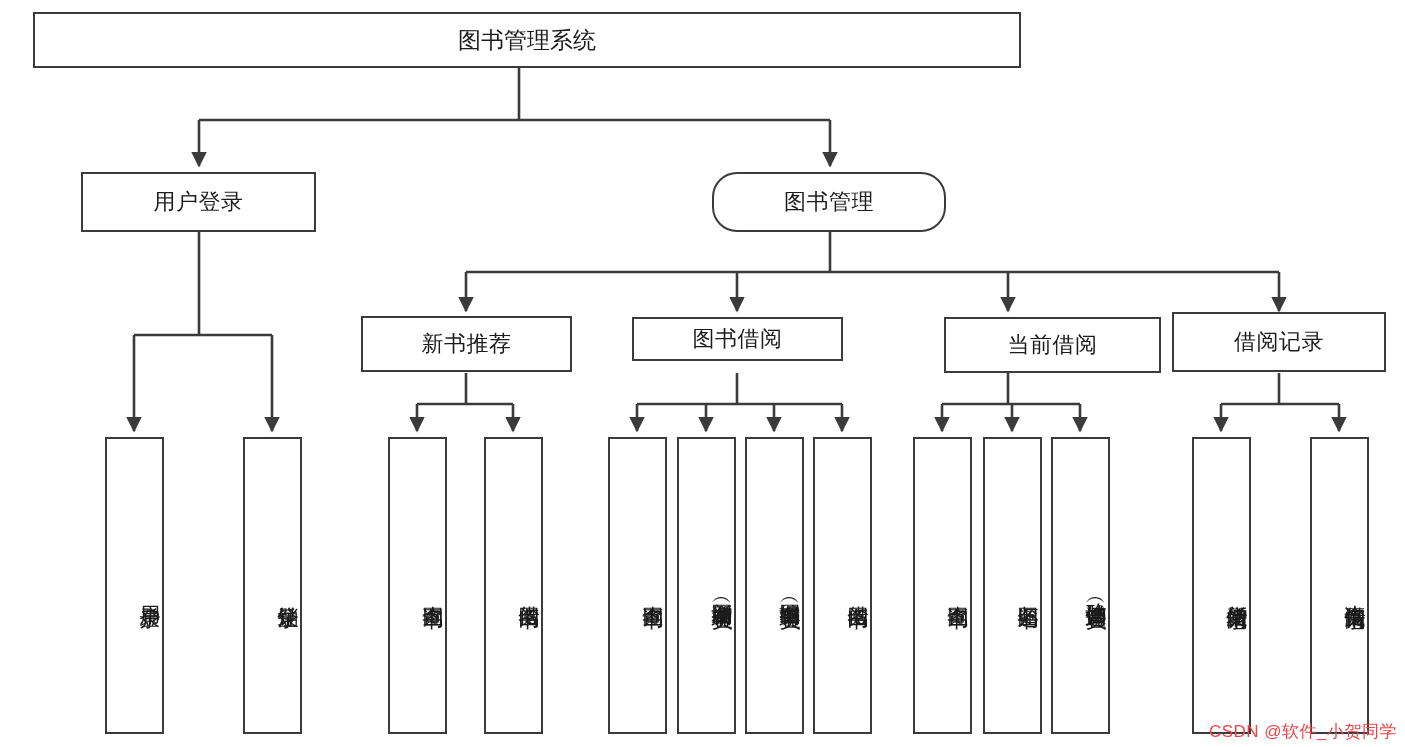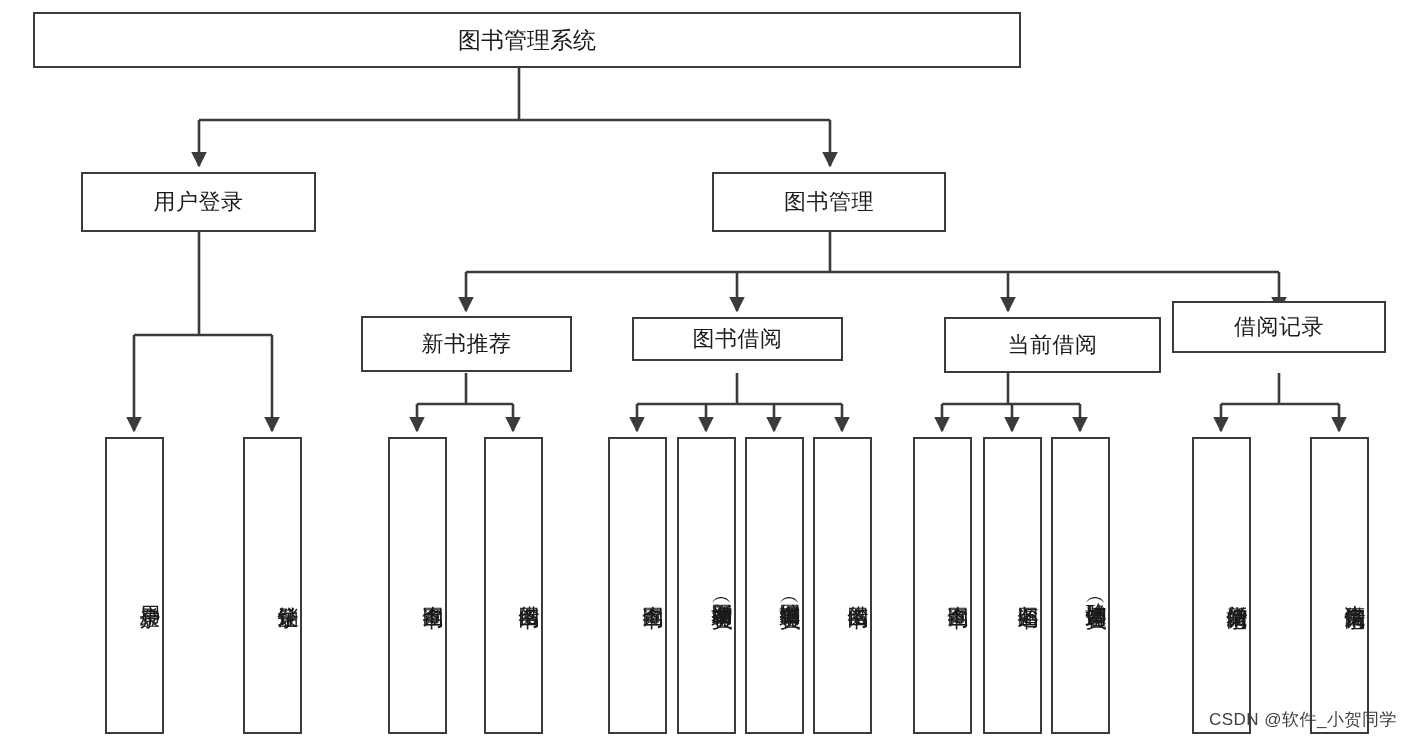--- a/index.html
+++ b/index.html
@@ -46,23 +46,23 @@
     font-size: 21px;
     line-height: 1.12;
     padding-top: 10px;
     align-items: flex-start;
     justify-content: center;
     letter-spacing: 1px;
   }
   .watermark {
     position: absolute;
     right: 8px;
-    bottom: 16px;
+    bottom: 4px;
     font-size: 17px;
-    color: #404040;
+    color: #ef4444;
     letter-spacing: 0.5px;
     white-space: nowrap;
   }
 </style>
 </head>
 <body>
 
 <div id="canvas">
 
   <svg class="edges" viewBox="0 0 1405 747" xmlns="http://www.w3.org/2000/svg">
@@ -111,26 +111,26 @@
       <path d="M 1279 373 L 1279 404"></path>
       <path d="M 1221 404 L 1339 404"></path>
       <path d="M 1221 404 L 1221 431" marker-end="url(#arrow)"></path>
       <path d="M 1339 404 L 1339 431" marker-end="url(#arrow)"></path>
     </g>
   </svg>
 
   <div class="node root" style="left:33px; top:12px; width:988px; height:56px;">图书管理系统</div>
 
   <div class="node h" style="left:81px; top:172px; width:235px; height:60px;">用户登录</div>
-  <div class="node h" style="left:712px; top:172px; width:234px; height:60px;">图书管理</div>
+  <div class="node h" style="left:712px; top:172px; width:234px; height:60px;border-radius:25px;">图书管理</div>
 
   <div class="node h" style="left:361px; top:316px; width:211px; height:56px;">新书推荐</div>
   <div class="node h" style="left:632px; top:317px; width:211px; height:44px;">图书借阅</div>
   <div class="node h" style="left:900px; top:317px; width:217px; height:56px;margin-left:44px;">当前借阅</div>
-  <div class="node h" style="left:1172px; top:301px; width:214px; height:52px;">借阅记录</div>
+  <div class="node h" style="left:1172px; top:312px; width:214px; height:60px;">借阅记录</div>
 
   <div class="node leaf" style="left:105px; top:437px; width:59px; height:297px;">用户登录</div>
   <div class="node leaf" style="left:243px; top:437px; width:59px; height:297px;">注销登录</div>
 
   <div class="node leaf" style="left:388px; top:437px; width:59px; height:297px;">查询图书</div>
   <div class="node leaf" style="left:484px; top:437px; width:59px; height:297px;">借阅图书</div>
 
   <div class="node leaf" style="left:608px; top:437px; width:59px; height:297px;">查询图书</div>
   <div class="node leaf" style="left:677px; top:437px; width:59px; height:297px;">新增图书（管理员）</div>
   <div class="node leaf" style="left:745px; top:437px; width:59px; height:297px;">编辑图书（管理员）</div>

